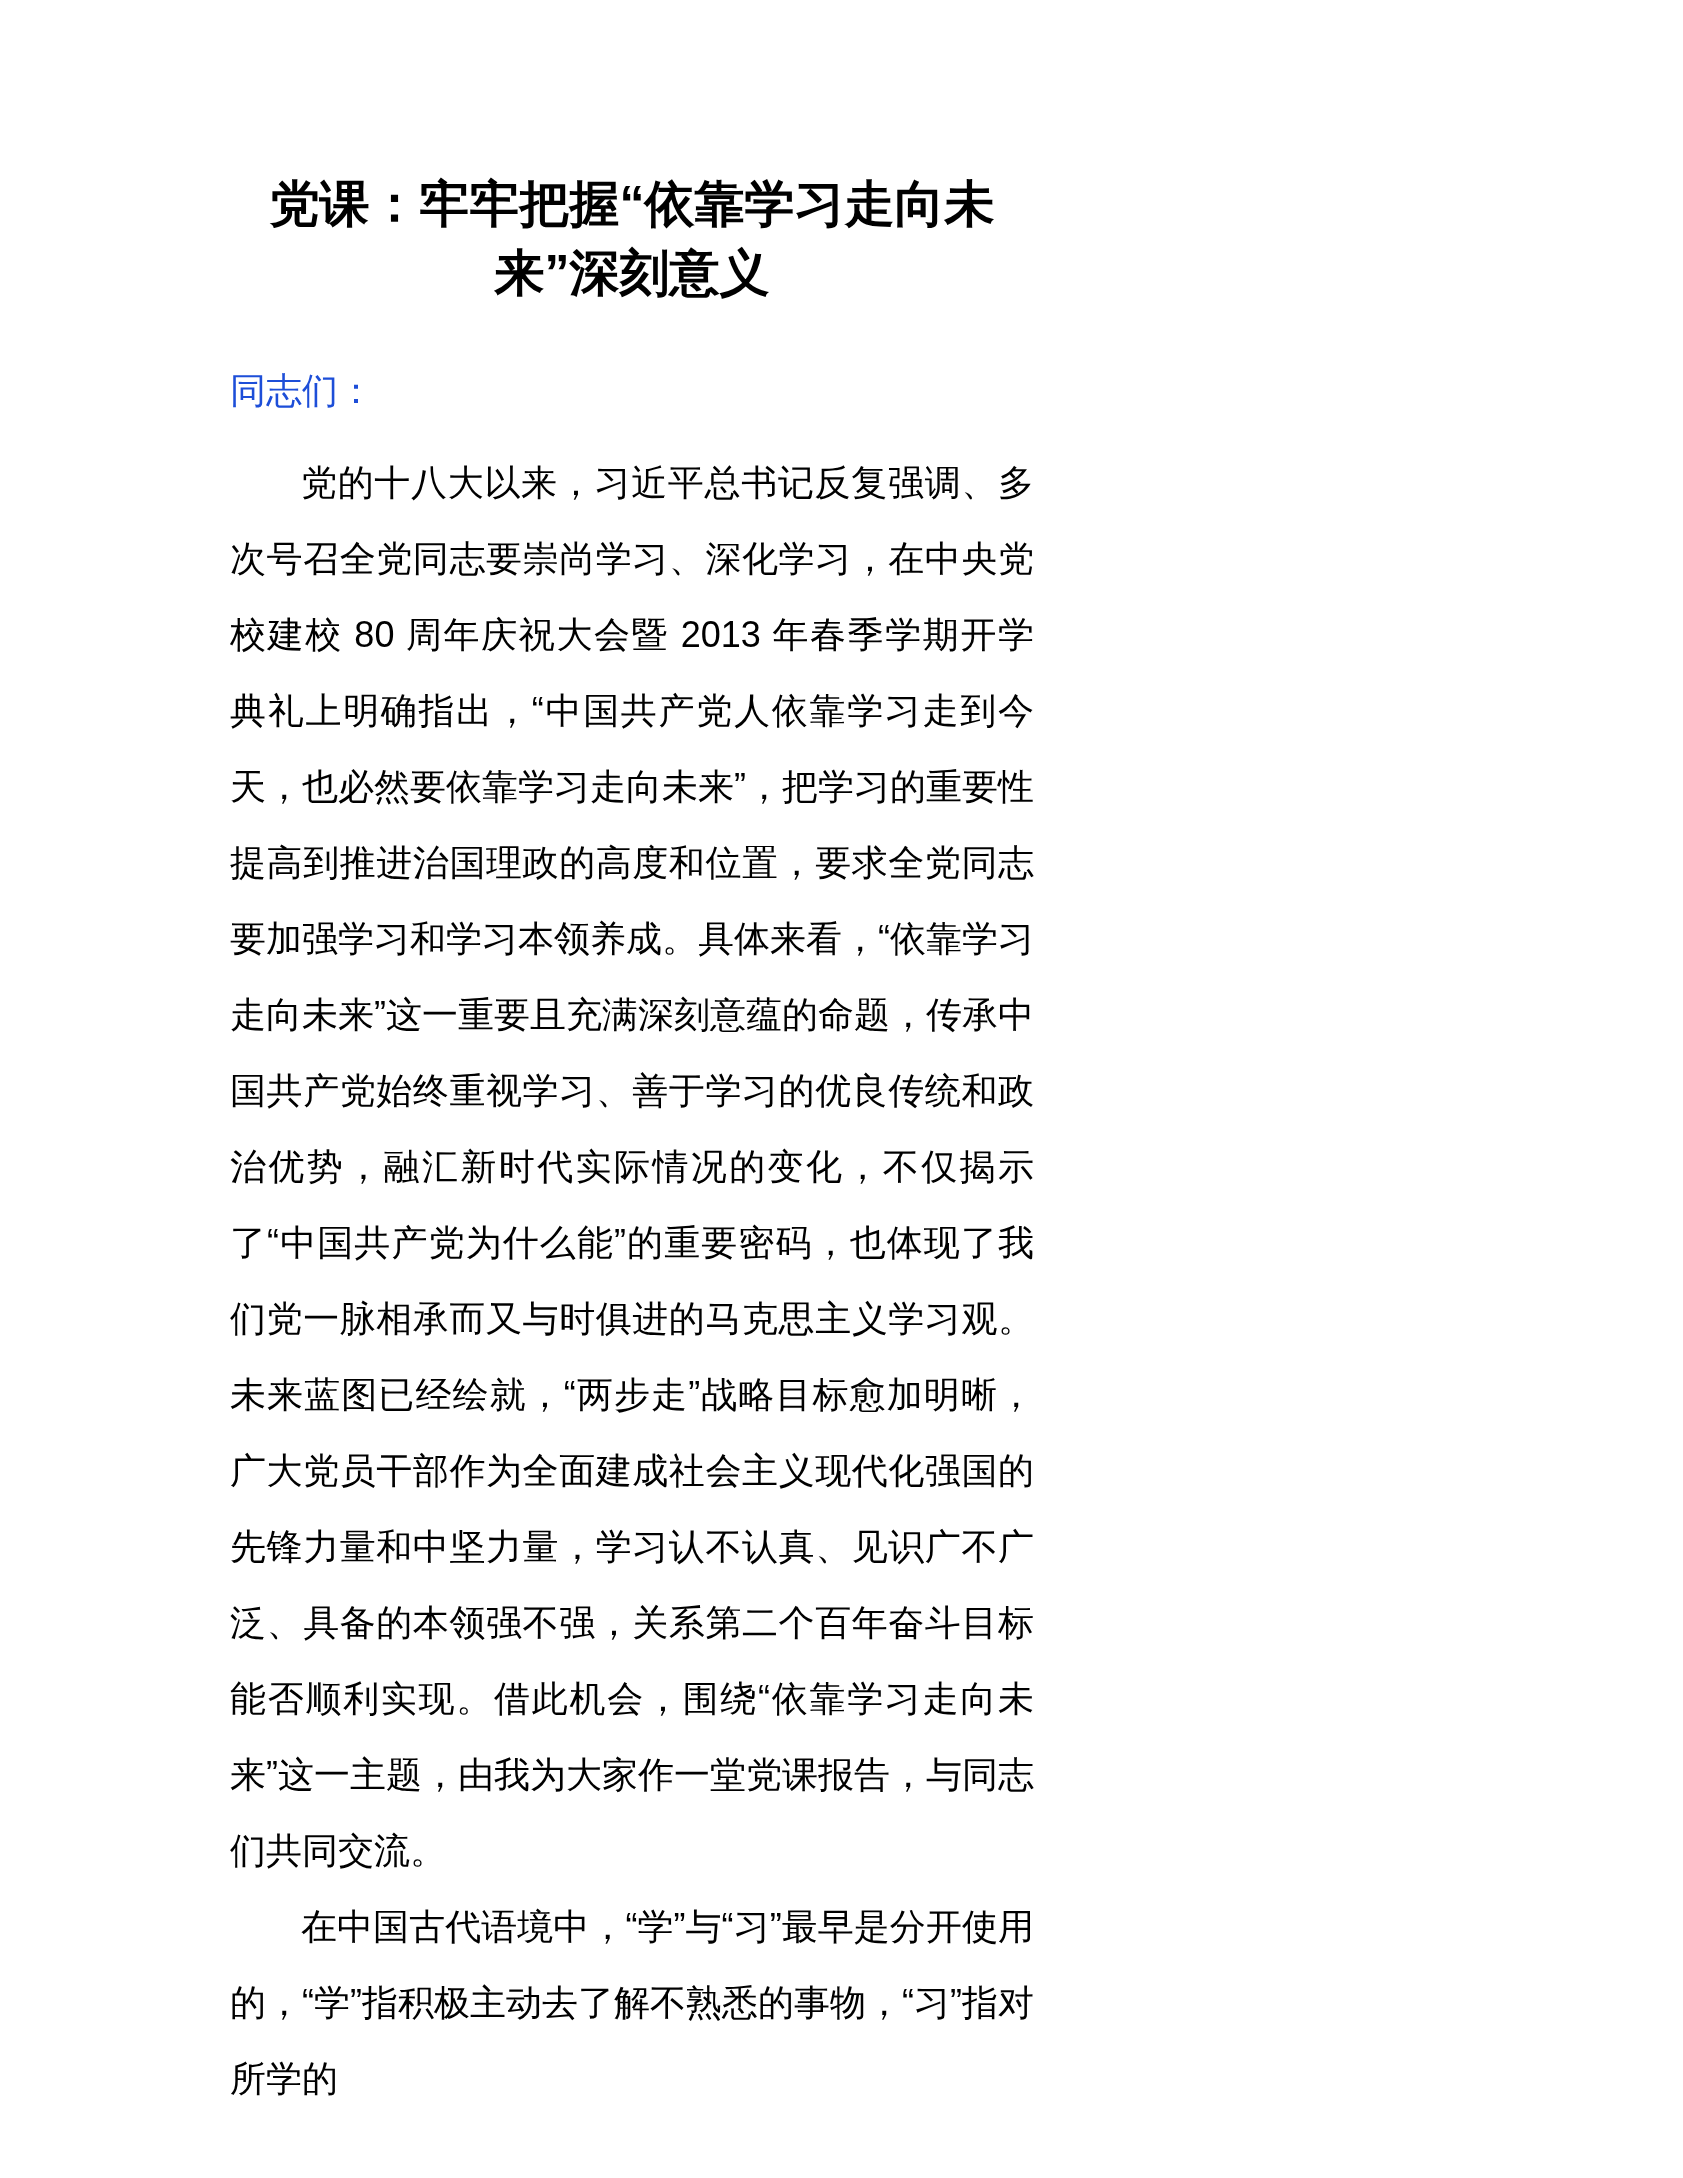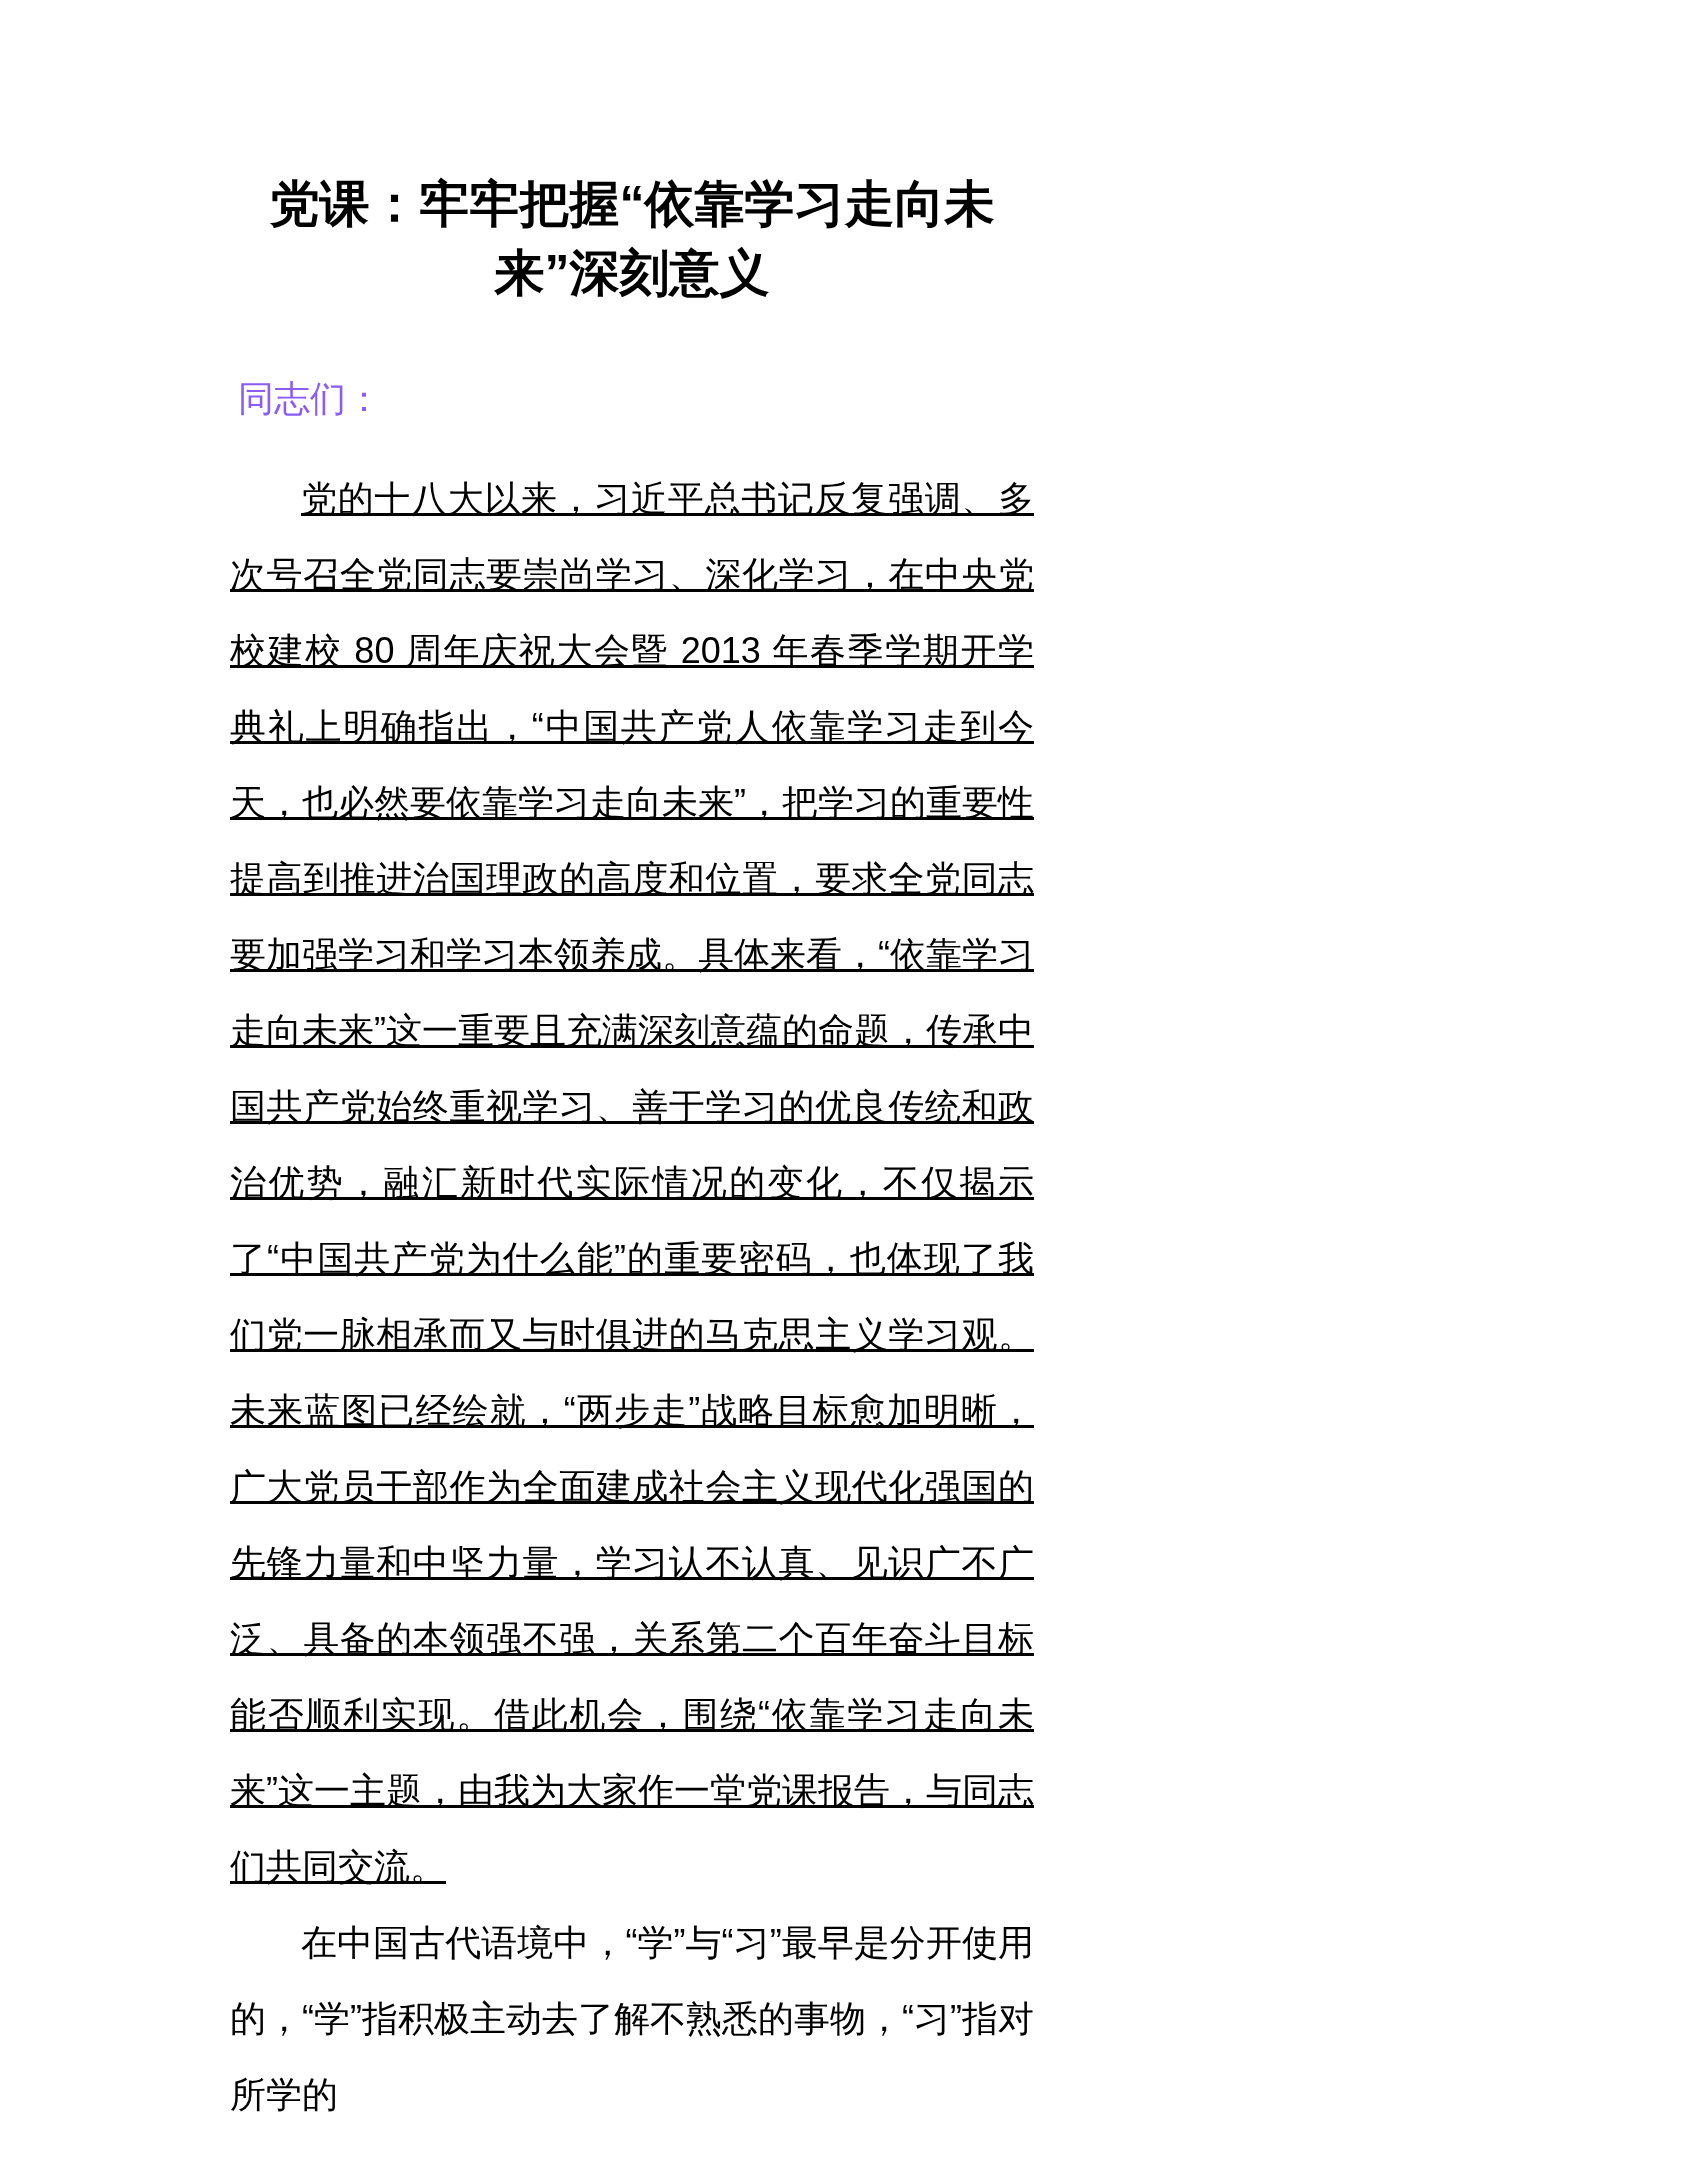--- a/index.html
+++ b/index.html
@@ -34,37 +34,36 @@
     text-align: center;
     letter-spacing: 0px;
     margin: 0;
     padding-top: 170px;
     color: #000000;
     font-family: "Liberation Sans", "DejaVu Sans", sans-serif;
   }
   .salutation {
     font-size: 36px;
     line-height: 76px;
-    margin: 8px;
+    margin: 0;
     padding-top: 45px;
     text-align: justify;
     text-justify: inter-ideograph;
-    color: #8b5cf6;
+    color: #1d4ed8;
   }
   .body-para {
     font-size: 36px;
     line-height: 76px;
     margin: 0;
     padding-top: 16px;
     text-align: justify;
     text-justify: inter-ideograph;
     text-indent: 71px;
     color: #000000;
     word-break: break-all;
-    text-decoration: underline;
   }
   .section-heading {
     font-size: 33px;
     line-height: 76px;
     margin: 0;
     padding-top: 10px;
     text-indent: 65px;
     text-align: left;
     color: #000000;
   }

